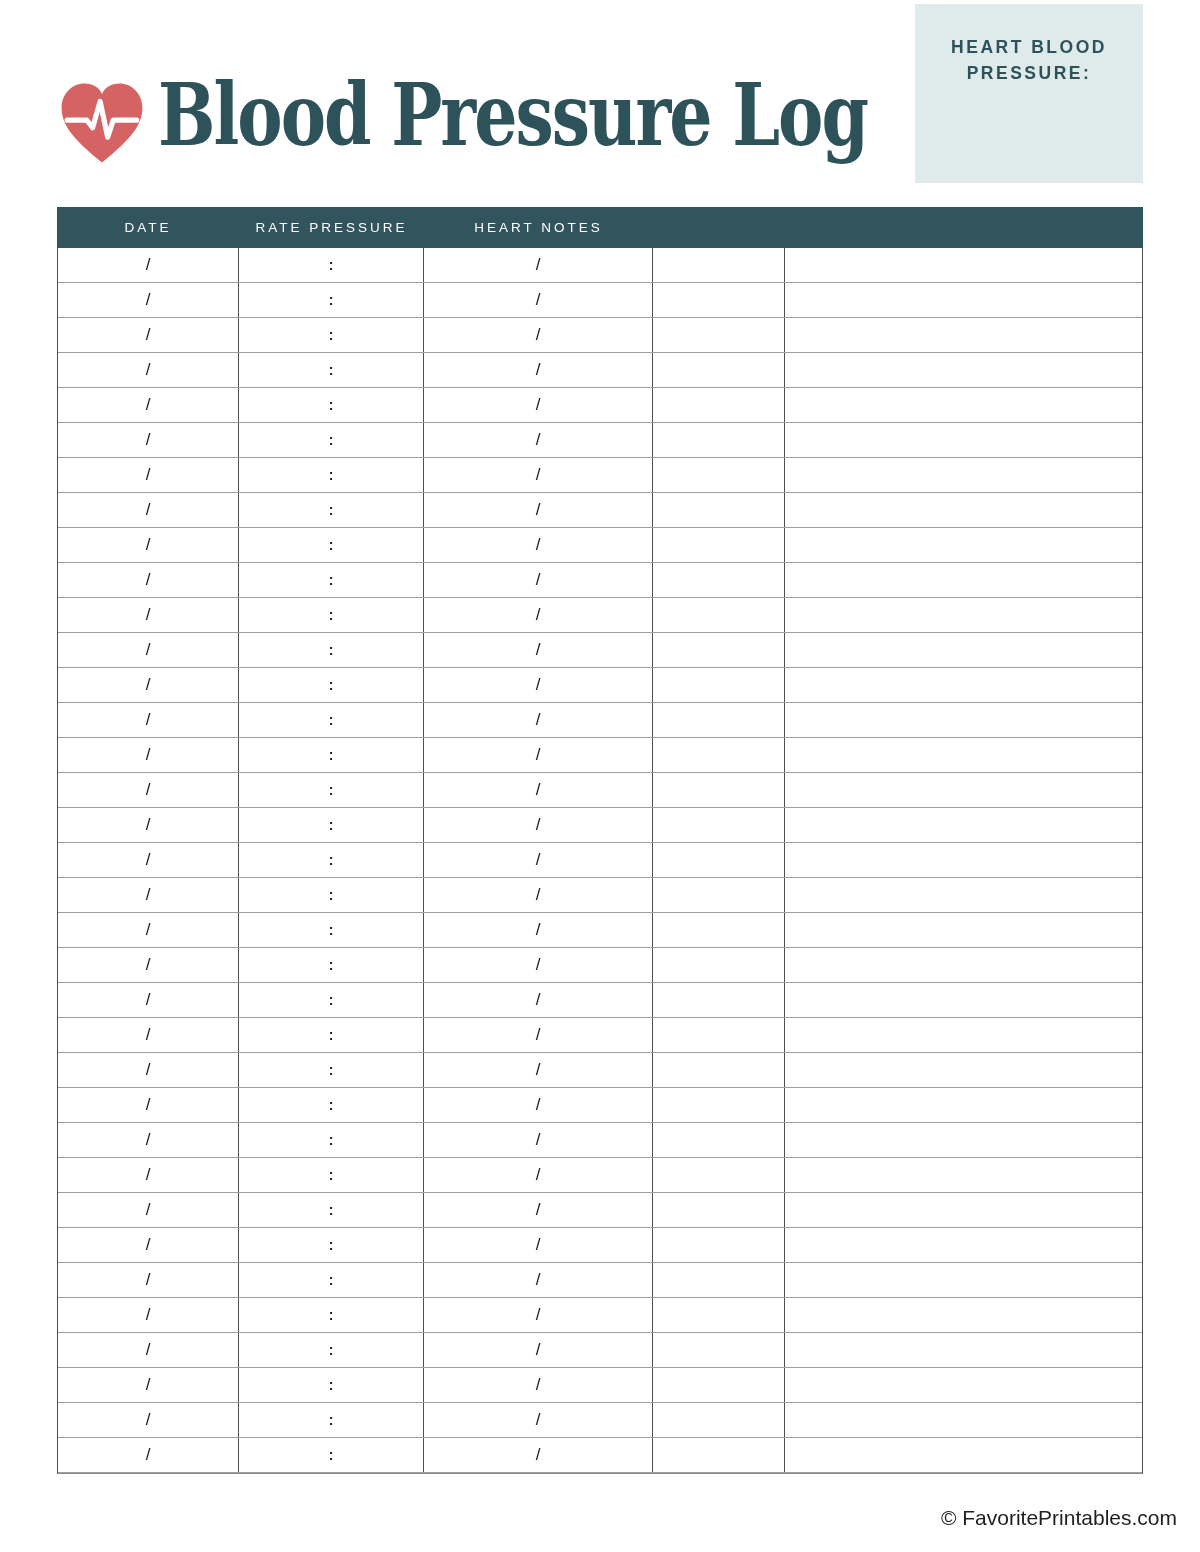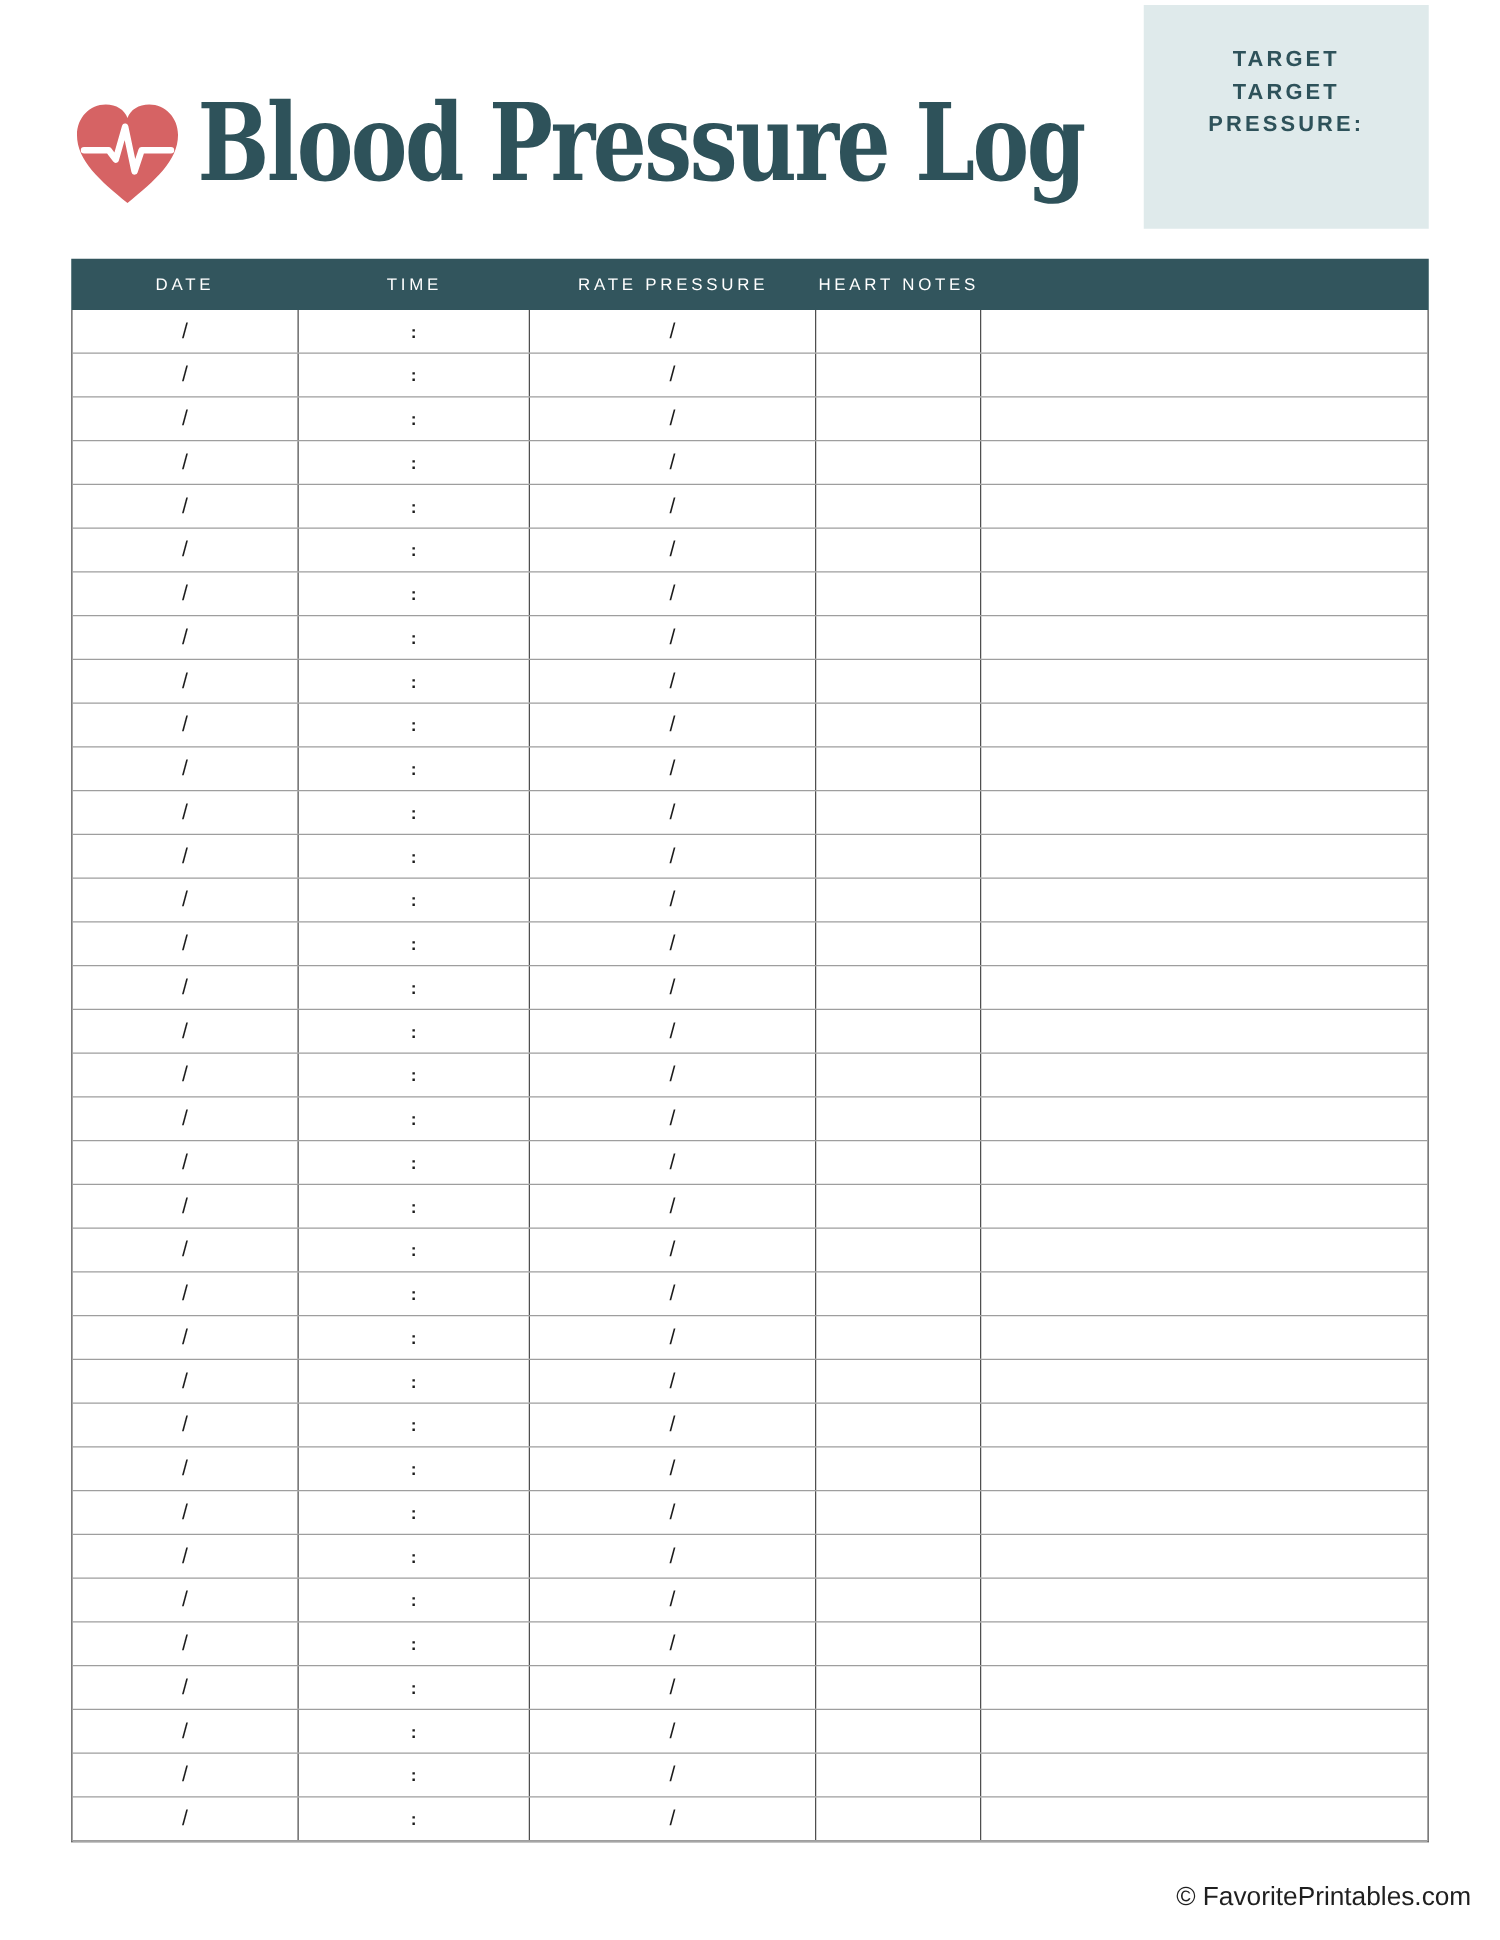--- a/index.html
+++ b/index.html
@@ -94,27 +94,26 @@
 <body>
 
 <svg class="heart-icon" viewBox="0 0 100 100" aria-hidden="true">
   <path d="M50 92 C 27 73 7 56 7 34 C 7 19 18 8 31.5 8 C 40.5 8 47.5 12.5 50 19.5 C 52.5 12.5 59.5 8 68.5 8 C 82 8 93 19 93 34 C 93 56 73 73 50 92 Z" fill="#d66364"></path>
   <polyline points="13,47 34,47 40,55 48,27 56,65 62,47 87,47" fill="none" stroke="#ffffff" stroke-width="5.5" stroke-linecap="round" stroke-linejoin="round"></polyline>
 </svg>
 
 <h1 class="page-title">Blood Pressure Log</h1>
 
 <div class="target-box">
-  <div class="target-label">TARGET TARGET PRESSURE:</div>
+  <div class="target-label">HEART BLOOD PRESSURE:</div>
 </div>
 
 <div class="log-table">
   <div class="thead">
     <div class="th">DATE</div>
-    <div class="th">TIME</div>
     <div class="th">RATE PRESSURE</div>
     <div class="th">HEART NOTES</div>
   </div>
   <div class="tbody" id="tbody">
       <div class="trow">
         <div class="tcell cell-date">/</div>
         <div class="tcell cell-time">:</div>
         <div class="tcell cell-blood_pressure">/</div>
         <div class="tcell cell-heart_rate"></div>
         <div class="tcell cell-notes"></div>

